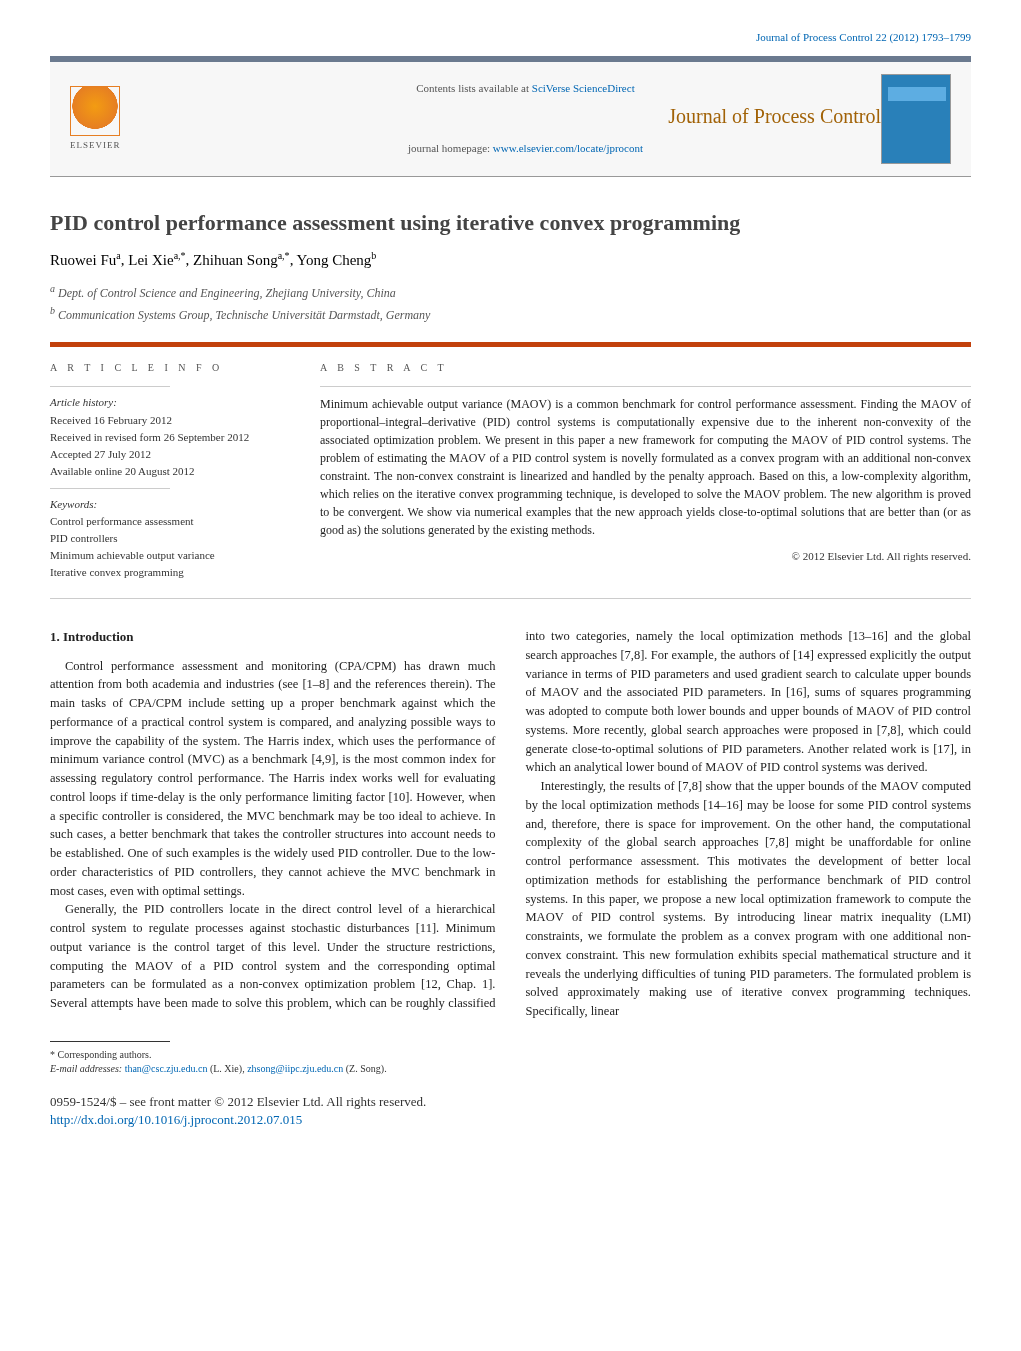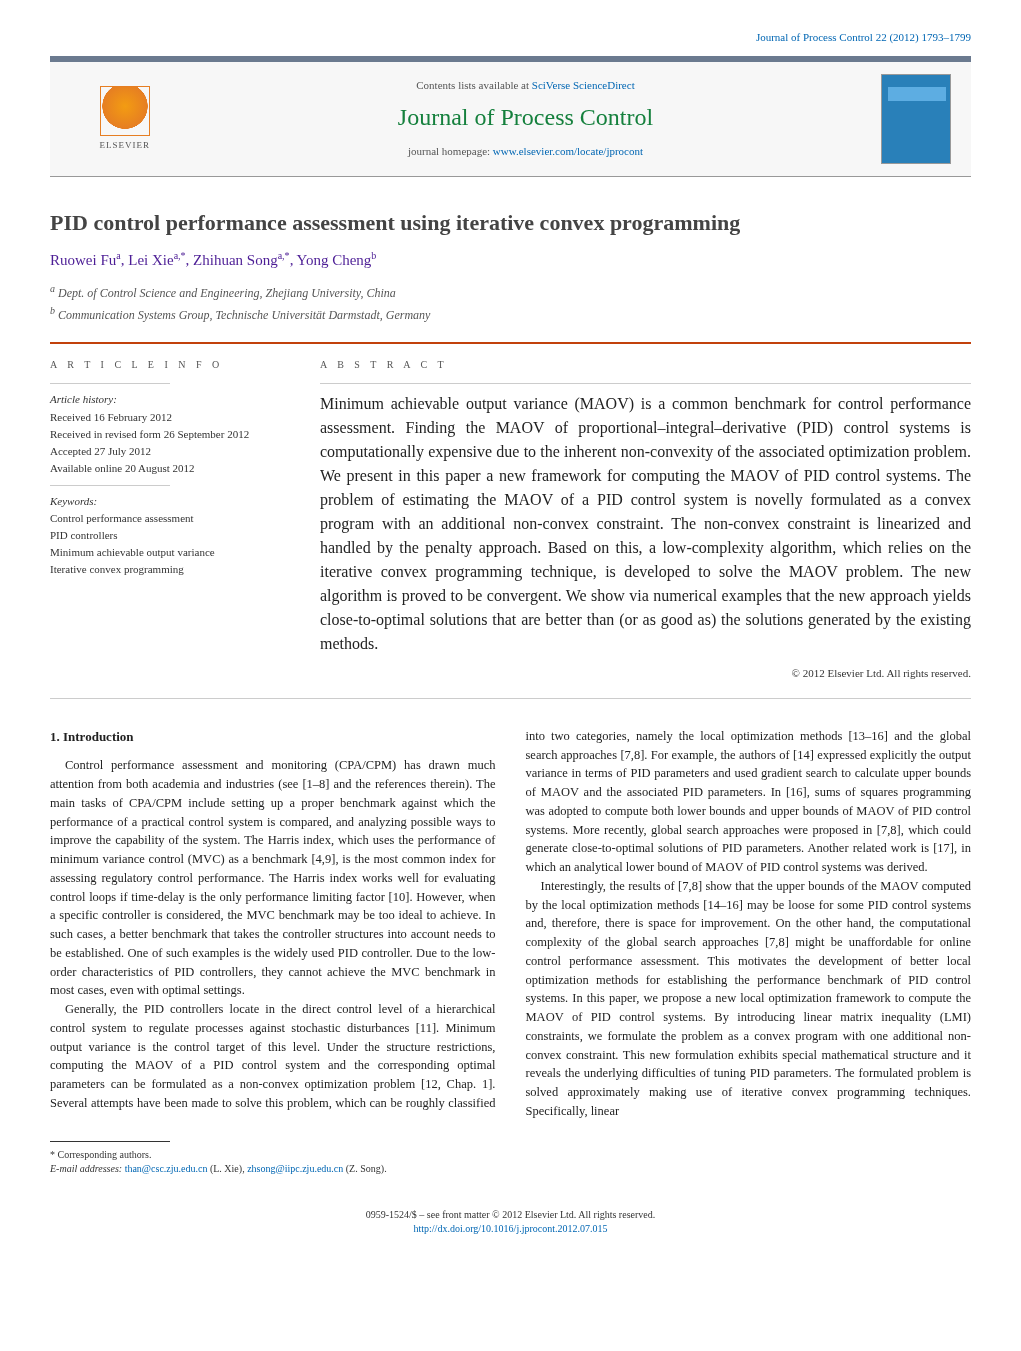--- a/index.html
+++ b/index.html
@@ -27,21 +27,21 @@
     align-items: center;
     padding: 12px 20px;
     margin-bottom: 30px;
     position: relative;
   }
   .elsevier-logo {
     width: 80px;
     height: 80px;
     display: flex;
     flex-direction: column;
-    align-items: flex-end;
+    align-items: flex-start;
     justify-content: center;
     margin-right: 20px;
   }
   .elsevier-logo .tree {
     width: 50px;
     height: 50px;
     border: 1px solid #e67e22;
     background: radial-gradient(circle at 50% 40%, #f39c12 0%, #e67e22 60%, transparent 61%);
     position: relative;
     margin-bottom: 3px;
@@ -56,24 +56,25 @@
     text-align: center;
   }
   .contents-available {
     font-size: 11px;
     color: #555;
     margin-bottom: 6px;
   }
   .contents-available a { color: #0066b3; text-decoration: none; }
   .journal-title {
     font-family: Georgia, "Times New Roman", serif;
-    font-size: 24px;
+    font-size: 20px;
     font-weight: normal;
-    color: #15803d;
+    color: #a16207;
     margin: 6px 0 10px 0;
+    text-align: right;
   }
   .journal-homepage {
     font-size: 11px;
     color: #555;
   }
   .journal-homepage a { color: #0066b3; text-decoration: none; }
   .cover-thumb {
     width: 70px;
     height: 90px;
     background: #2980b9;
@@ -90,34 +91,34 @@
     color: #fff;
   }
   .article-title {
     font-size: 22px;
     font-weight: bold;
     color: #444;
     margin-bottom: 10px;
   }
   .authors {
     font-size: 15px;
-    color: #4c1d95;
+    color: #000000;
     margin-bottom: 10px;
   }
   .authors sup { font-size: 10px; }
   .affiliations {
     font-size: 12px;
     font-style: italic;
     color: #555;
     margin-bottom: 18px;
   }
   .affiliations div { margin-bottom: 2px; }
   .info-abstract-row {
     display: flex;
-    border-top: 2px solid #c2410c;
+    border-top: 5px solid #c2410c;
     border-bottom: 1px solid #ccc;
     padding: 14px 0 16px 0;
     margin-bottom: 28px;
     gap: 30px;
   }
   .article-info {
     flex: 0 0 240px;
   }
   .section-label {
     font-size: 10px;
@@ -150,21 +151,21 @@
     margin-bottom: 1px;
   }
   .divider-thin {
     border: none;
     border-top: 1px solid #ccc;
     margin: 8px 0 8px 0;
     width: 120px;
   }
   .abstract-col { flex: 1; }
   .abstract-text {
-    font-size: 16px;
+    font-size: 12px;
     text-align: justify;
     line-height: 1.5;
     margin-bottom: 10px;
   }
   .copyright {
     font-size: 11px;
     text-align: right;
     color: #333;
     margin-top: 8px;
   }
@@ -190,25 +191,24 @@
     width: 120px;
     margin: 20px 0 6px 0;
   }
   .footnote {
     font-size: 10px;
     color: #333;
     line-height: 1.4;
   }
   .footnote a { color: #0066b3; text-decoration: none; }
   .footer-meta {
-    font-size: 10px;
-    color: #333;
-    margin-top: 32px;
+    font-size: 13px;
+    color: #333;
+    margin-top: 17px;
     line-height: 1.4;
-    text-align: center;
   }
   .footer-meta a { color: #0066b3; text-decoration: none; }
 </style>
 </head>
 <body>
 
 <div class="container">
 
   <div class="journal-header-link">Journal of Process Control 22 (2012) 1793–1799</div>
 

